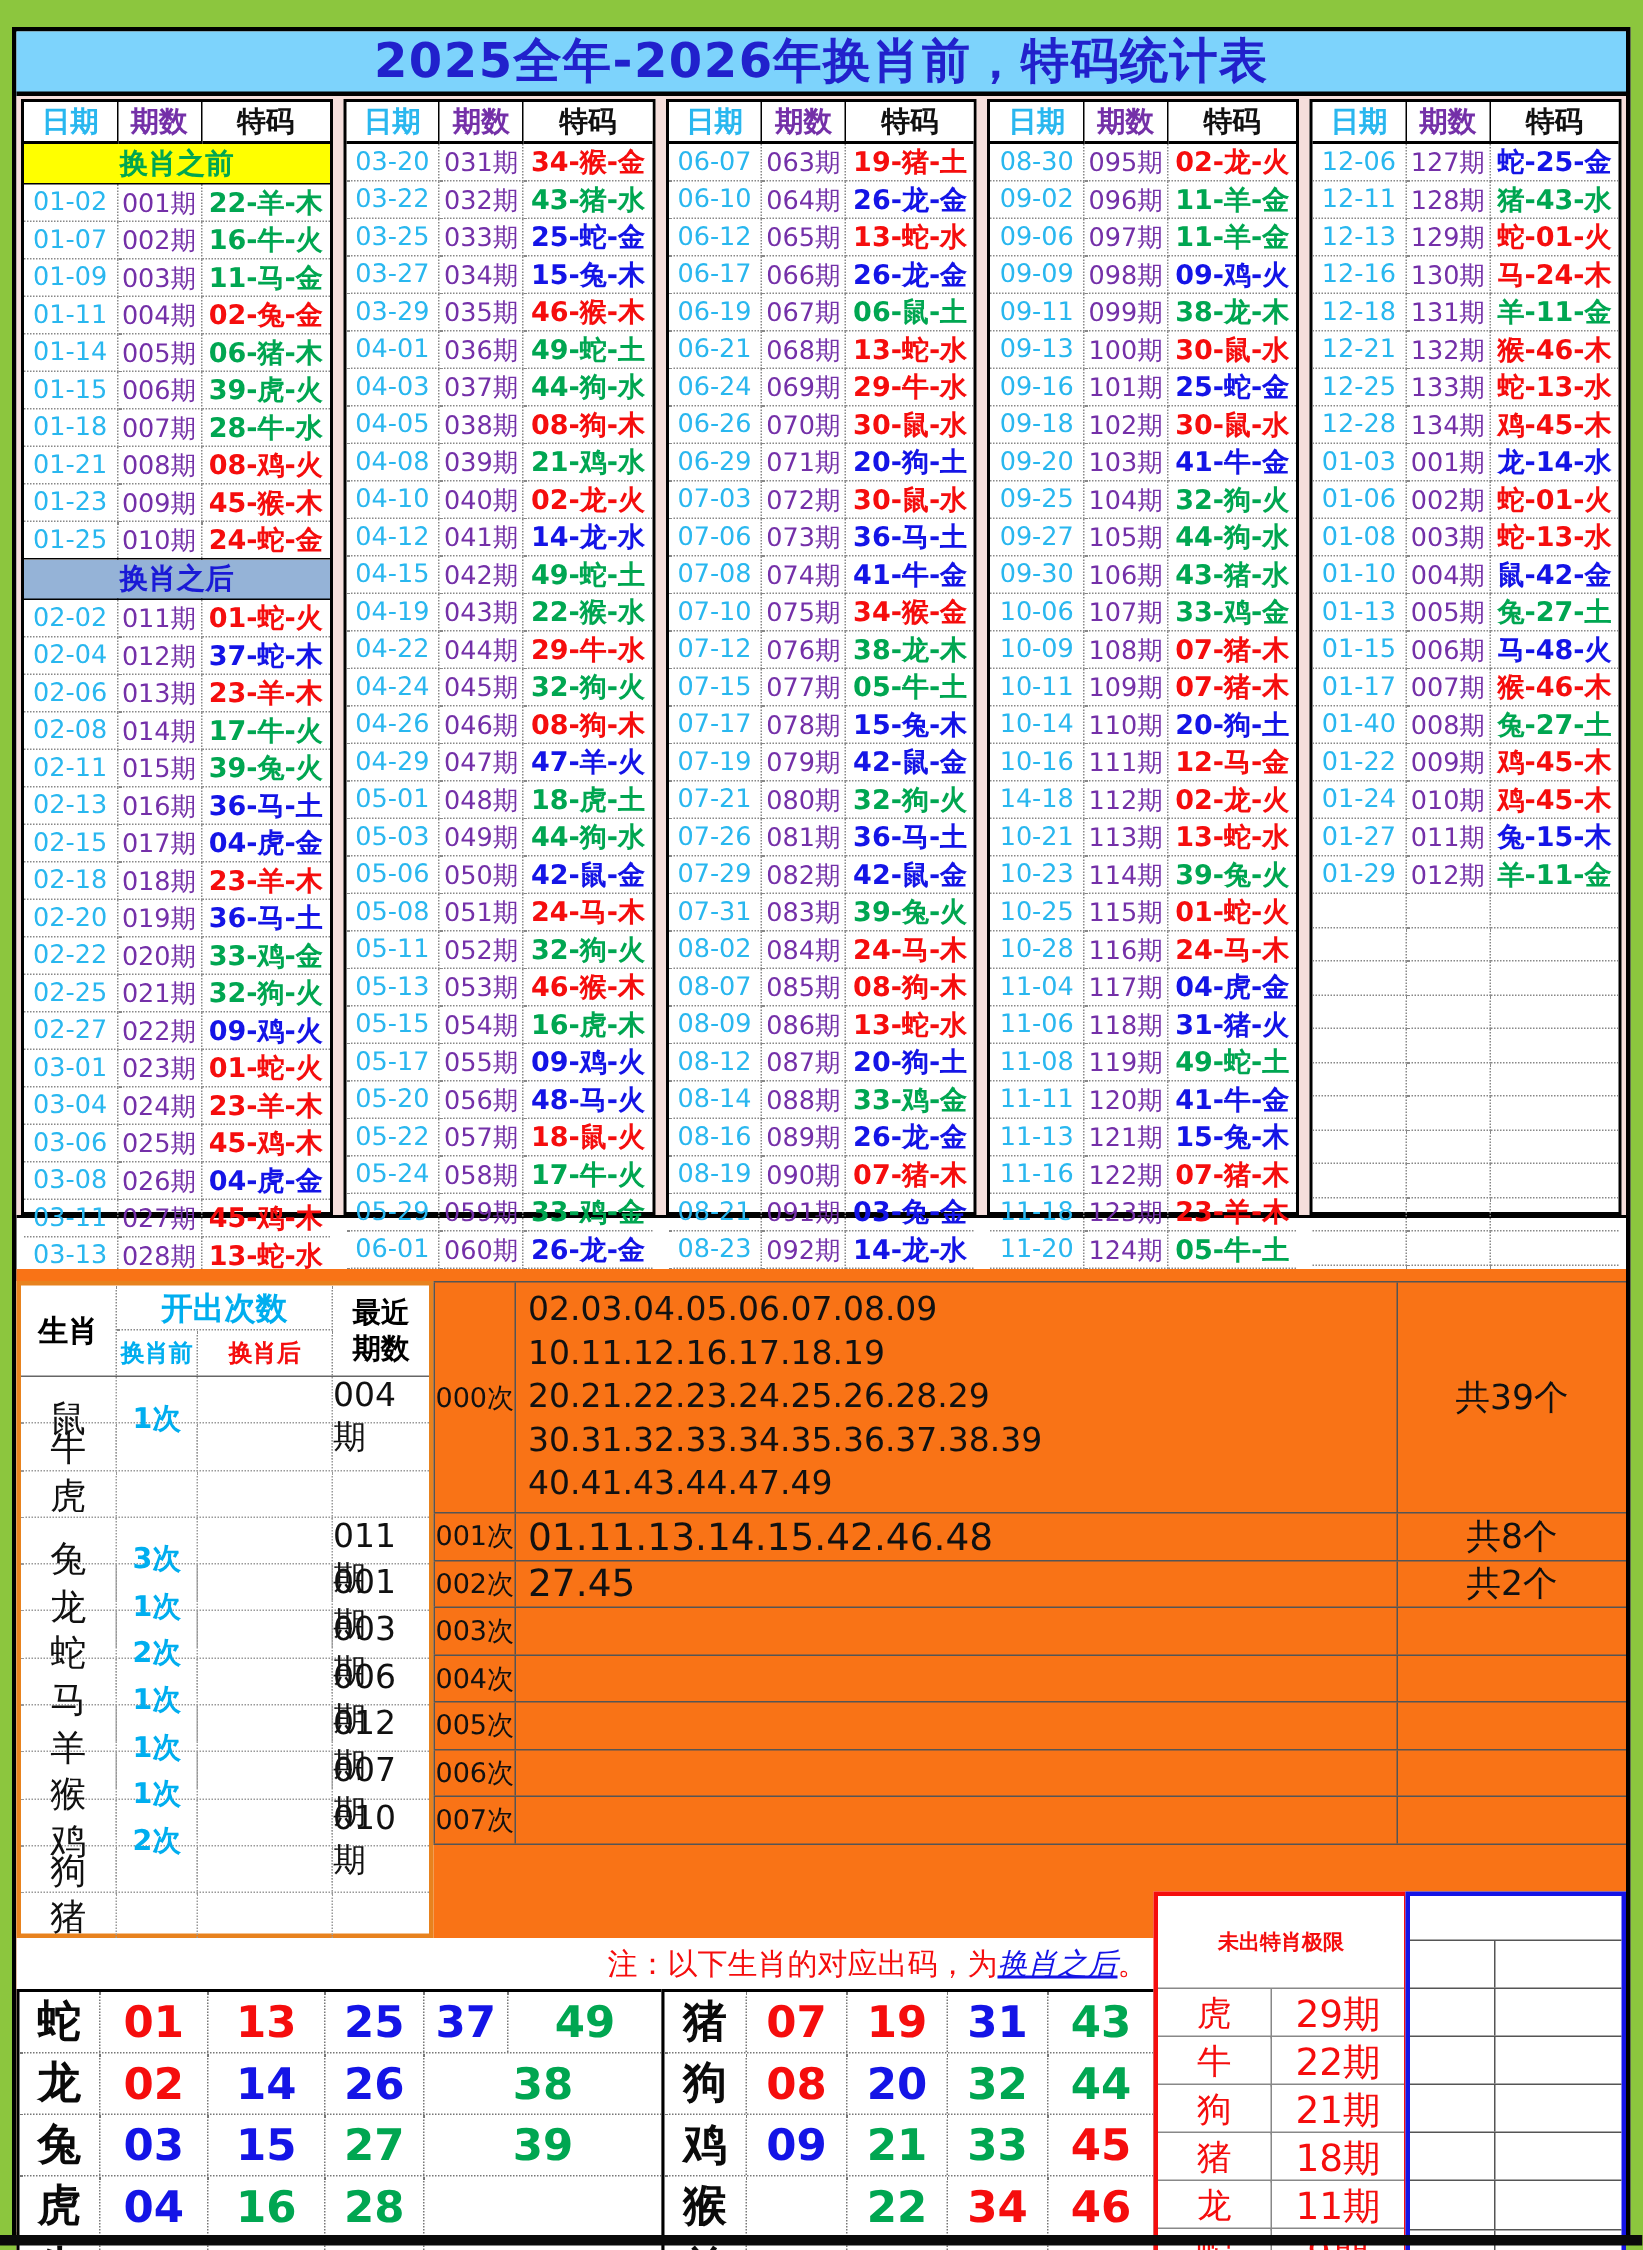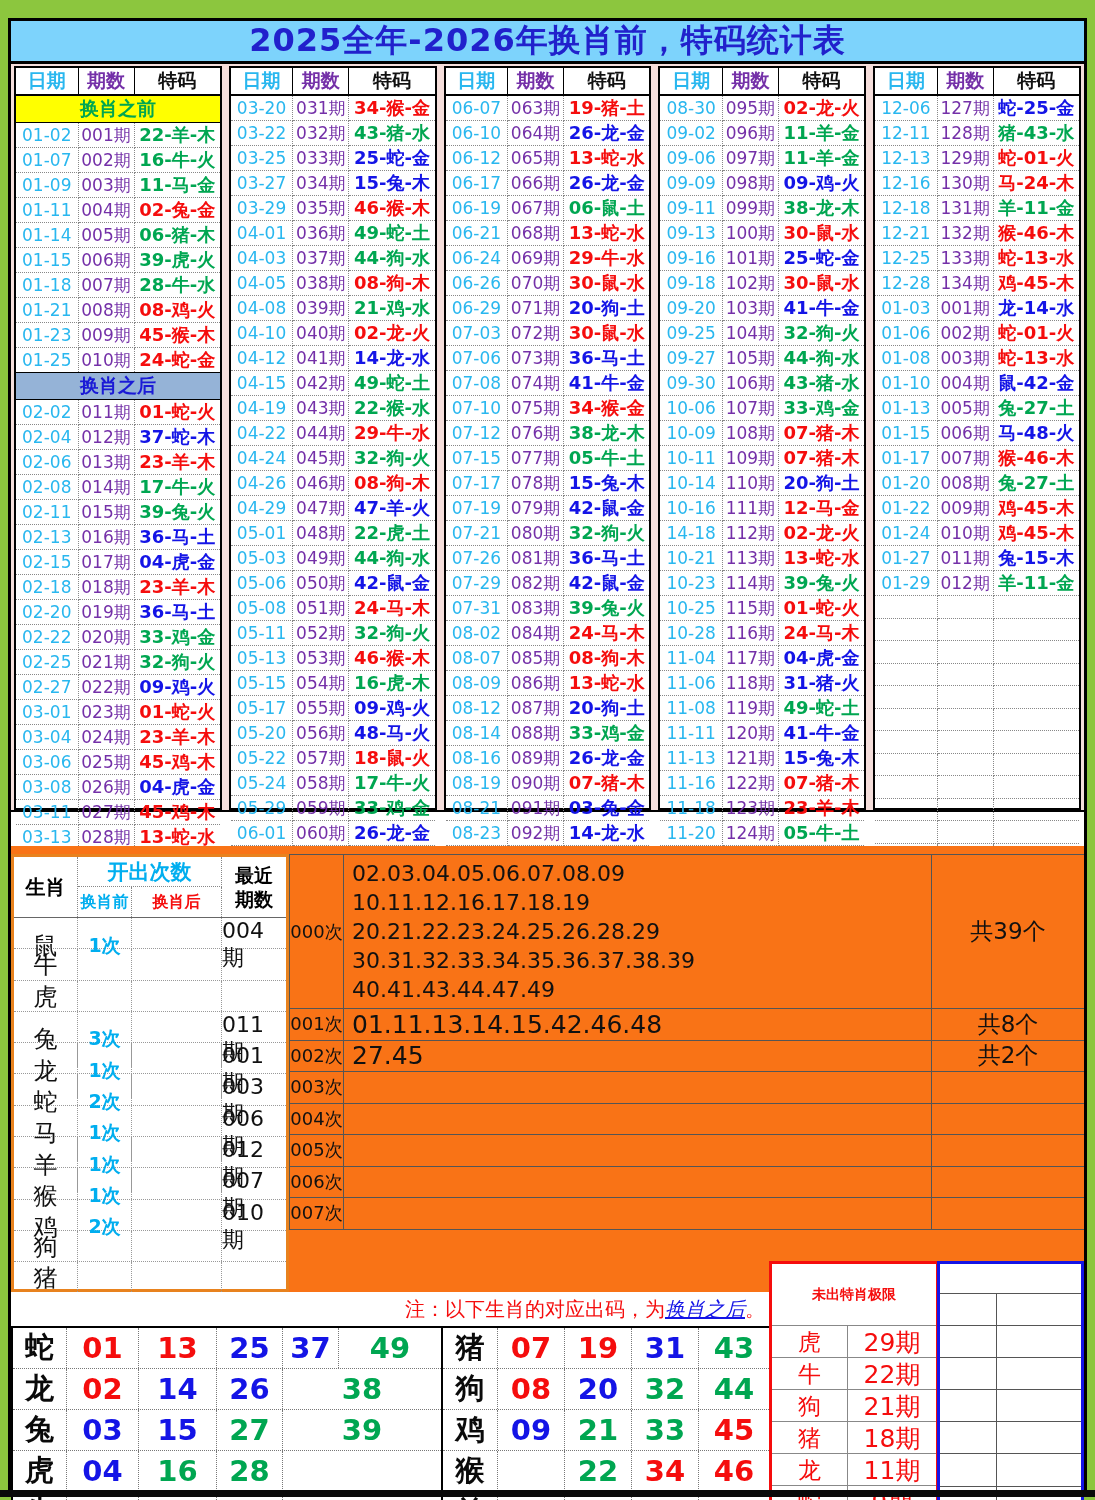--- a/index.html
+++ b/index.html
@@ -386,21 +386,21 @@
               <td class="cd red">08-狗-木</td>
             </tr>
             <tr>
               <td class="dt">04-29</td>
               <td class="pd">047期</td>
               <td class="cd blue">47-羊-火</td>
             </tr>
             <tr>
               <td class="dt">05-01</td>
               <td class="pd">048期</td>
-              <td class="cd green">22-虎-土</td>
+              <td class="cd green">18-虎-土</td>
             </tr>
             <tr>
               <td class="dt">05-03</td>
               <td class="pd">049期</td>
               <td class="cd green">44-狗-水</td>
             </tr>
             <tr>
               <td class="dt">05-06</td>
               <td class="pd">050期</td>
               <td class="cd blue">42-鼠-金</td>
@@ -902,21 +902,21 @@
               <td class="dt">01-15</td>
               <td class="pd">006期</td>
               <td class="cd blue">马-48-火</td>
             </tr>
             <tr>
               <td class="dt">01-17</td>
               <td class="pd">007期</td>
               <td class="cd red">猴-46-木</td>
             </tr>
             <tr>
-              <td class="dt">01-20</td>
+              <td class="dt">01-40</td>
               <td class="pd">008期</td>
               <td class="cd green">兔-27-土</td>
             </tr>
             <tr>
               <td class="dt">01-22</td>
               <td class="pd">009期</td>
               <td class="cd red">鸡-45-木</td>
             </tr>
             <tr>
               <td class="dt">01-24</td>

